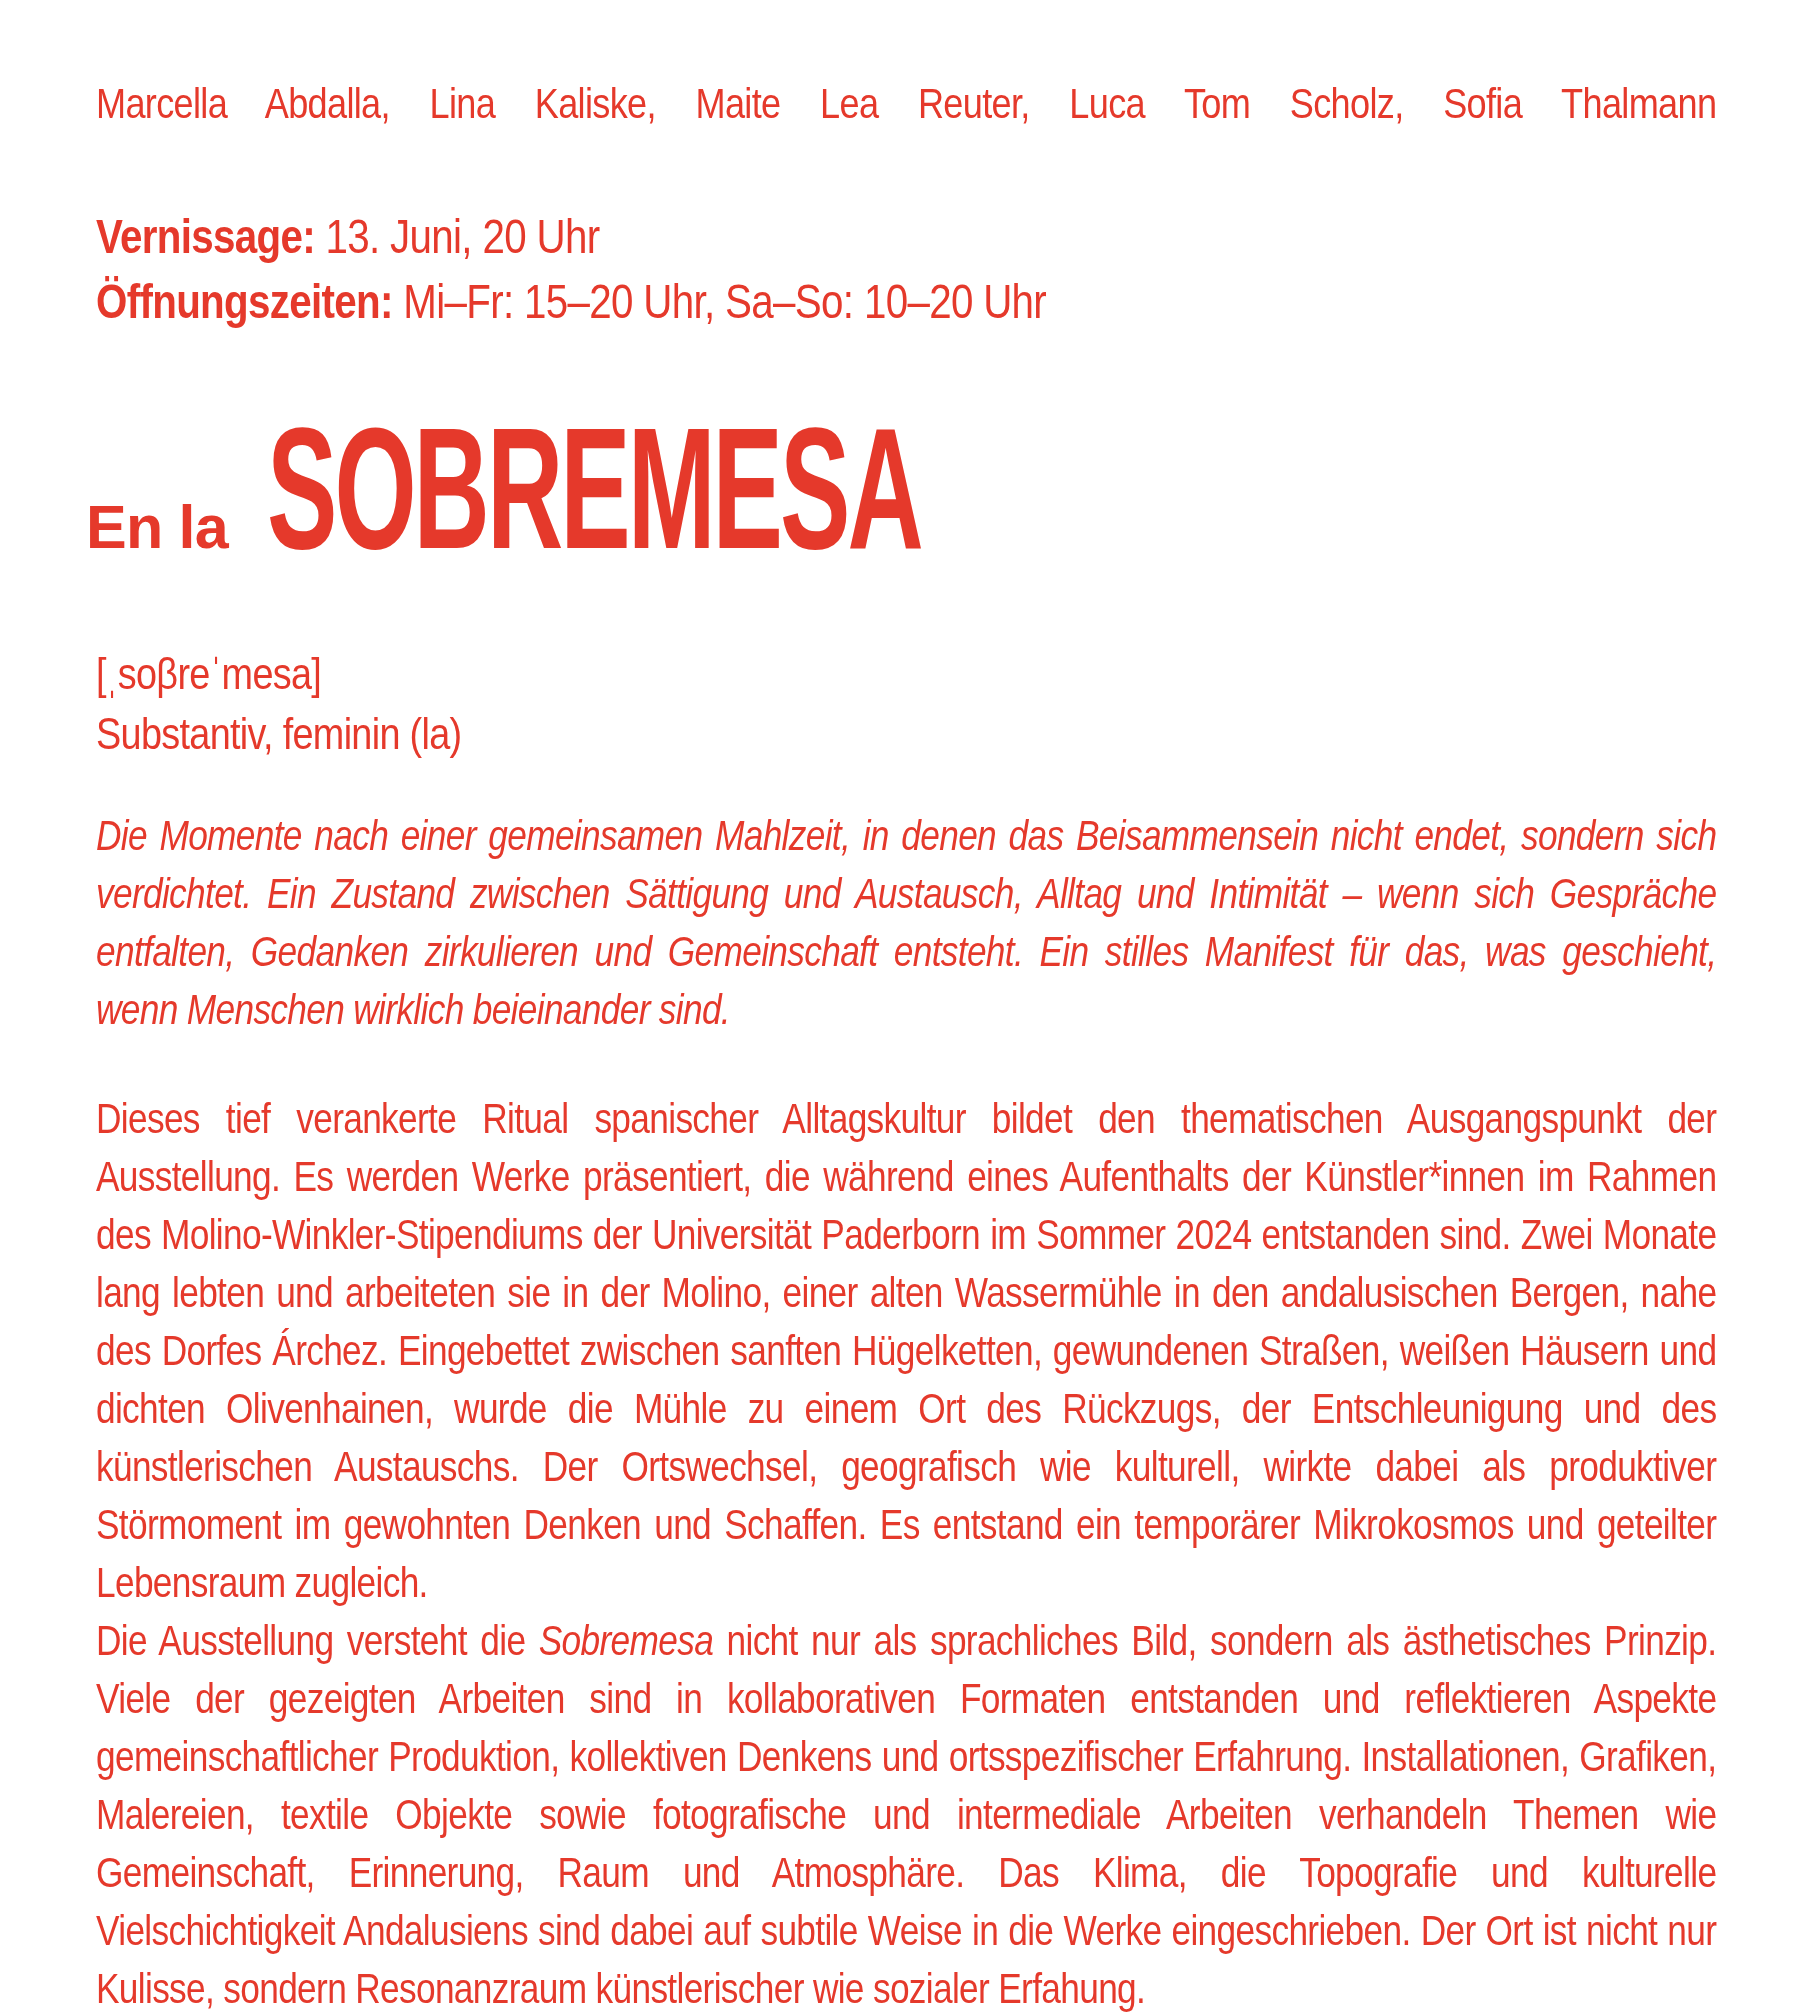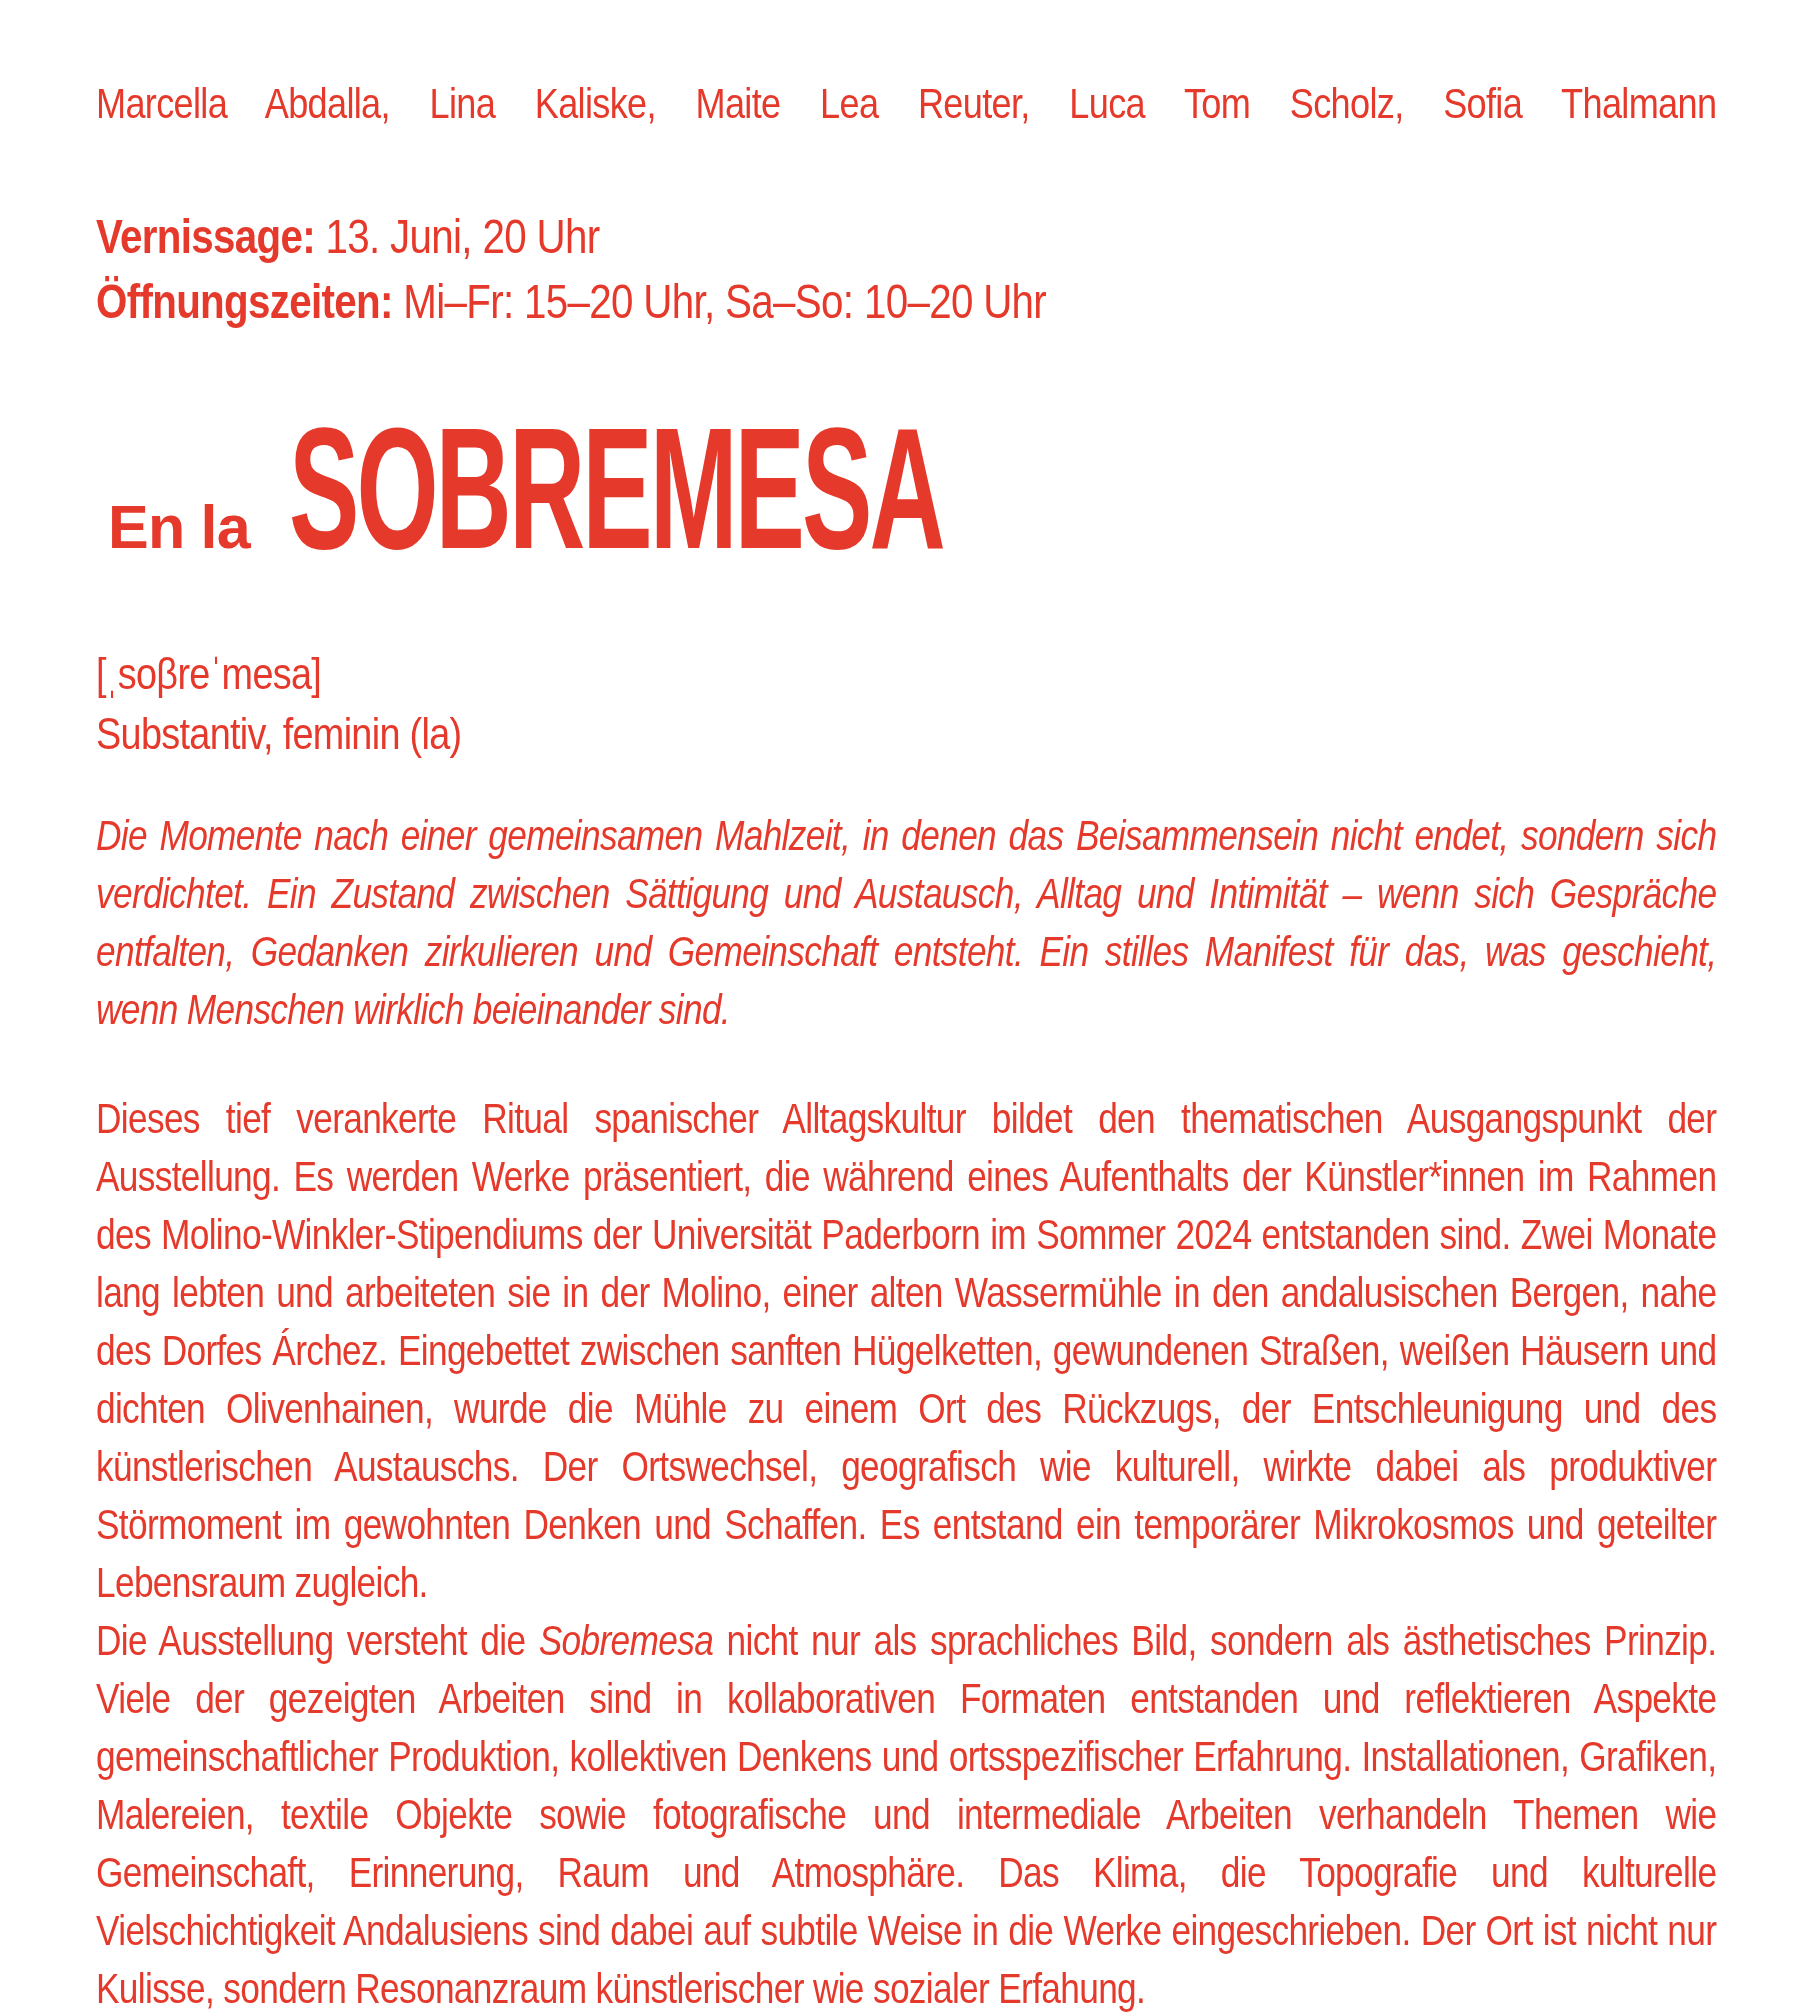--- a/index.html
+++ b/index.html
@@ -13,21 +13,21 @@
   .abs{ position:absolute; }
   
   .scalex{ width:1929px; transform:scaleX(0.84); transform-origin:0 0; letter-spacing:-0.8px; }
 
   .artists{ left:96px; top:77px; font-size:43px; line-height:1.25;
             text-align:justify; text-align-last:justify; }
 
   .info{ left:96px; top:204px; font-size:48px; line-height:65px; }
   .info .lbl{ font-weight:bold; }
 
-  .title{ left:108px; top:402px; line-height:1; white-space:nowrap; }
+  .title{ left:86px; top:402px; line-height:1; white-space:nowrap; }
   .title-prefix{ font-size:61px; font-weight:bold; letter-spacing:-0.8px; margin-right:39px; }
   .title-main{ display:inline-block; font-size:173px; font-weight:bold; letter-spacing:-4.8px;
                transform:scaleX(0.61); transform-origin:0 100%; }
 
   .definition{ left:96px; top:644px; font-size:45px; line-height:60px; }
 
   .lead{ left:96px; top:807px; font-size:42px; line-height:58px;
          font-style:italic; text-align:justify; hyphens:none; }
 
   .main{ left:96px; top:1090px; font-size:42px; line-height:58px;

